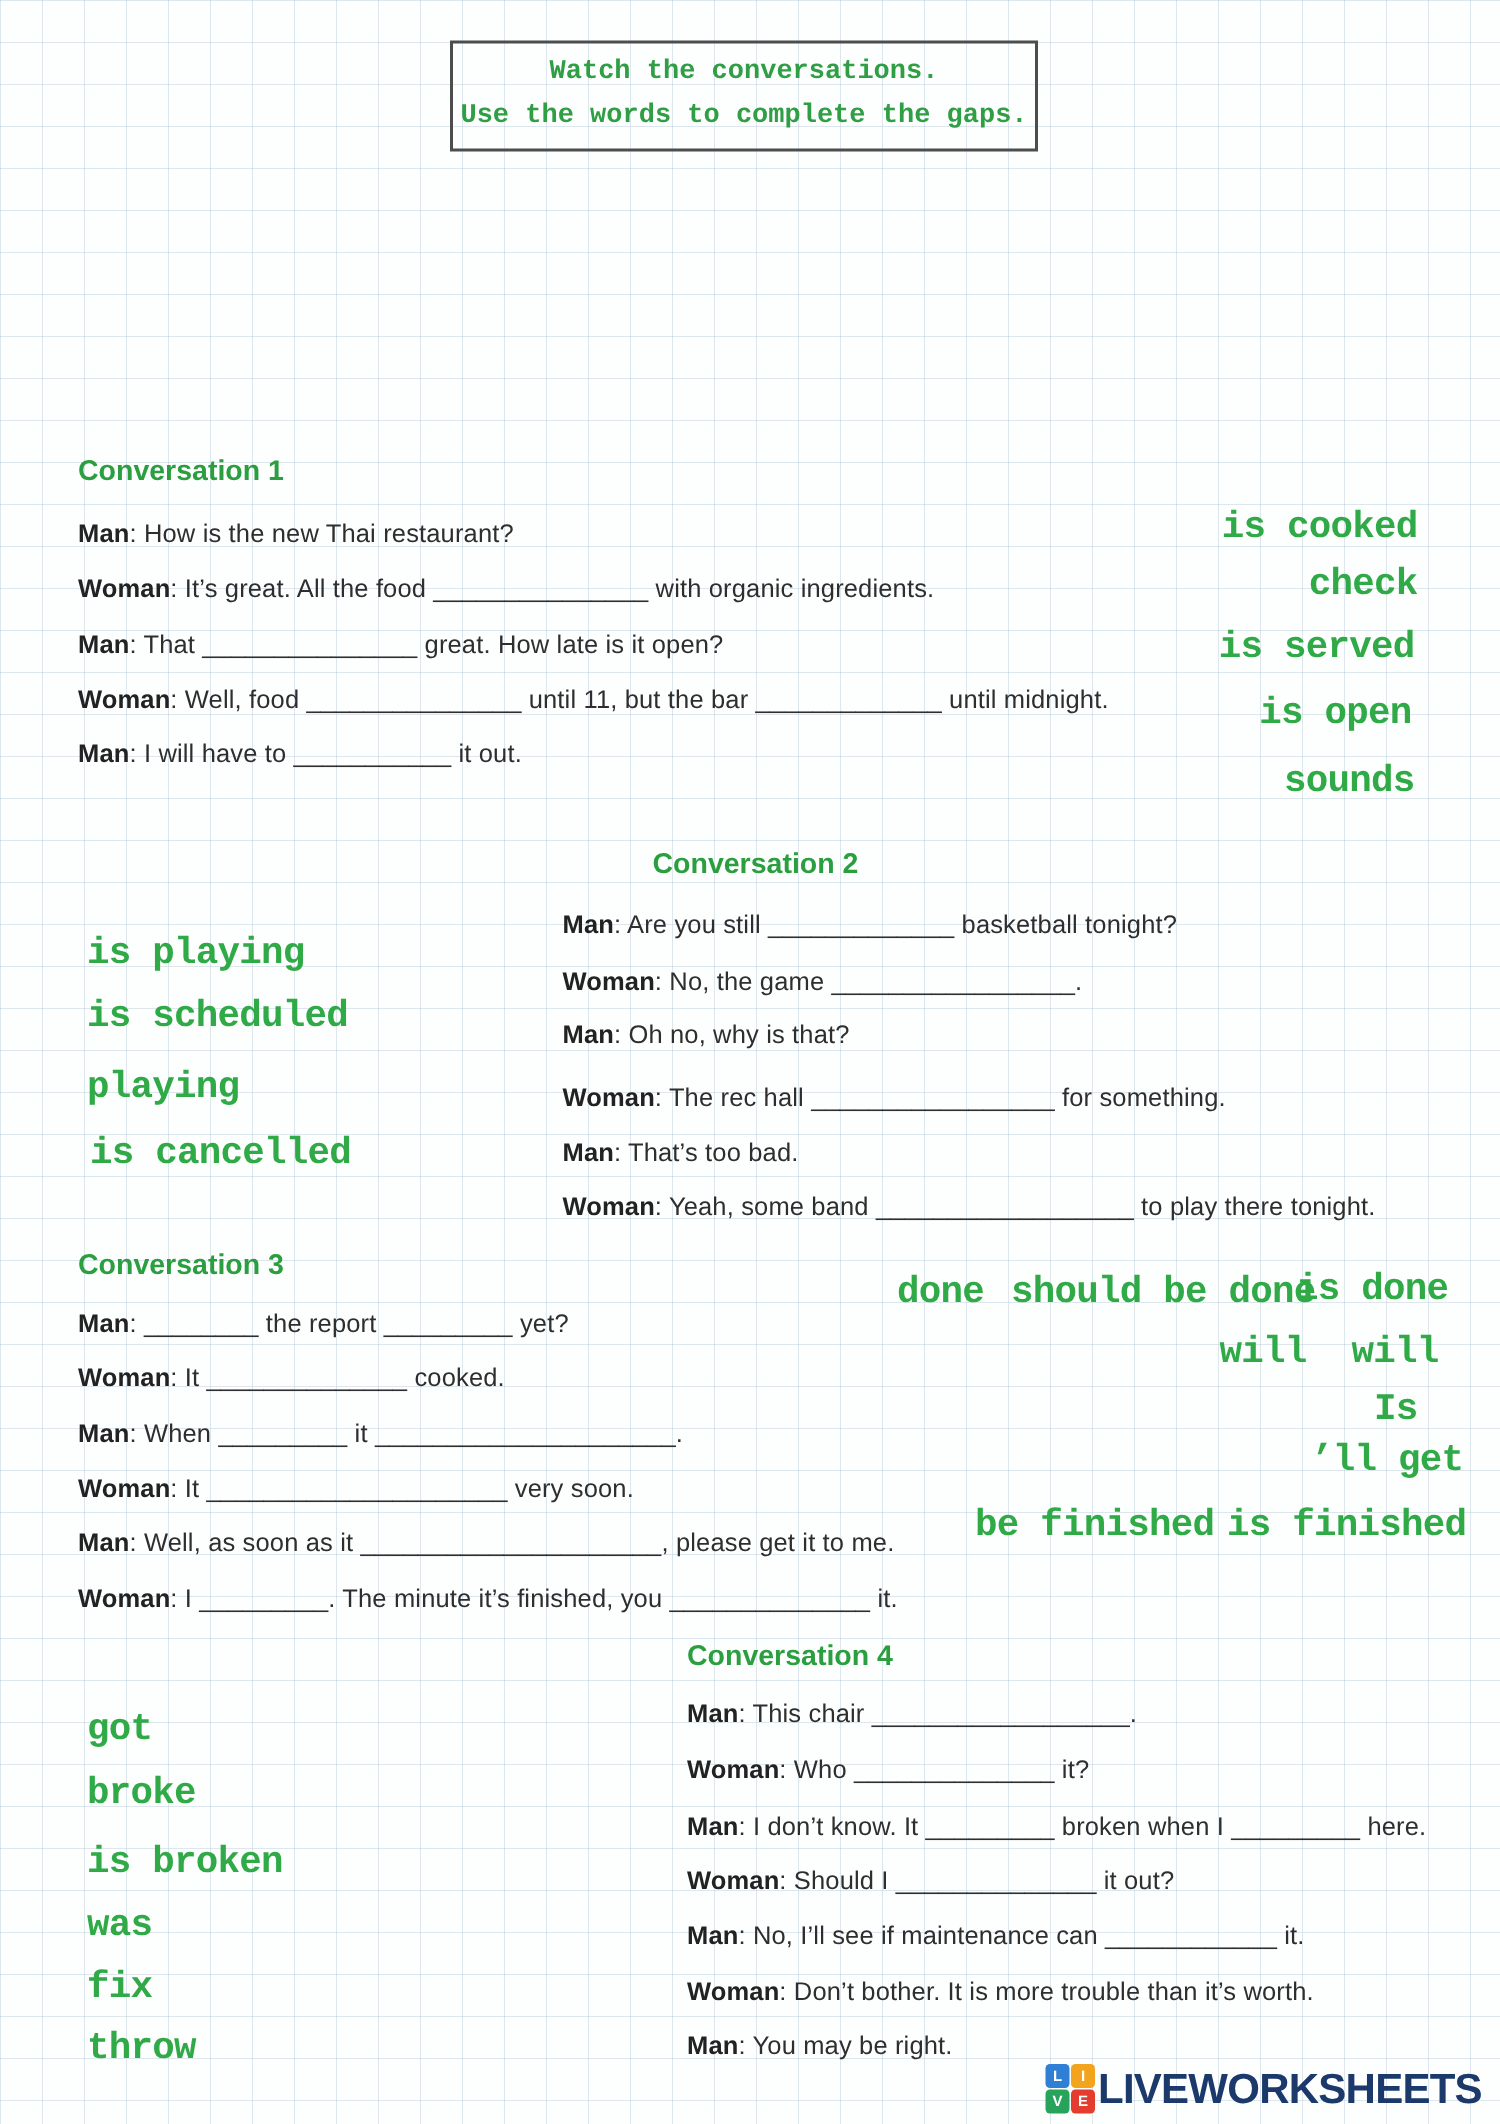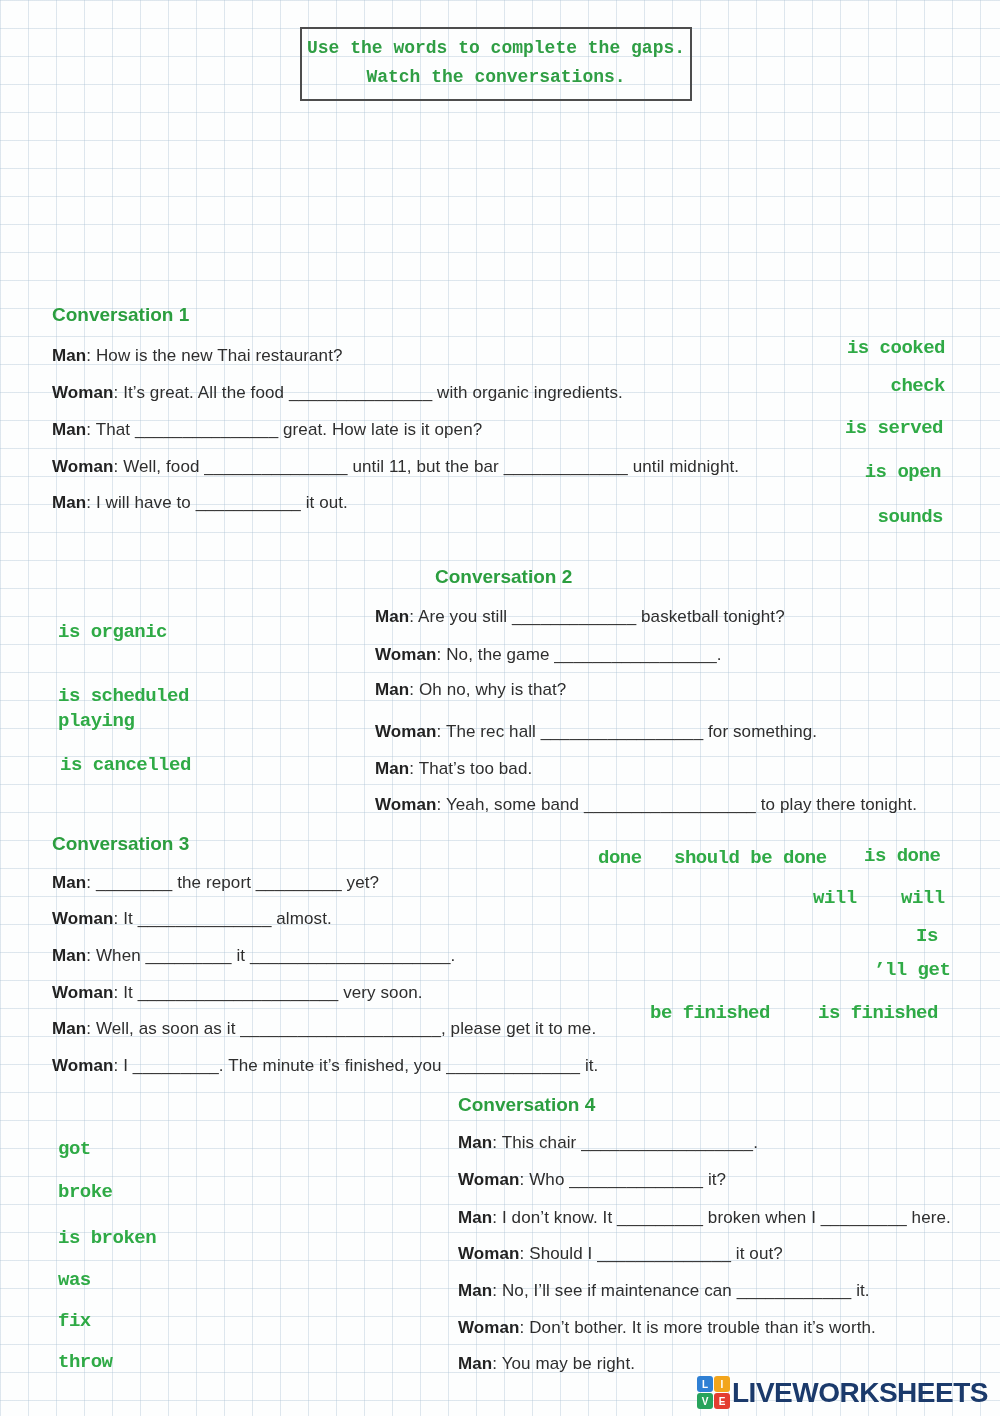--- a/index.html
+++ b/index.html
@@ -44,21 +44,21 @@
     font-size: 17px;
     color: #2e2e2e;
     white-space: nowrap;
     letter-spacing: 0.1px;
   }
   .dl .spk { font-weight: bold; color: #222; }
   .bw {
     position: absolute;
     font-family: "Liberation Mono", monospace;
     font-weight: bold;
-    font-size: 19px;
+    font-size: 25px;
     color: #2faa46;
     white-space: nowrap;
     letter-spacing: -0.5px;
   }
   .logo {
     position: absolute;
     left: 697px; top: 1376px;
     display: flex;
     align-items: center;
     gap: 2px;
@@ -91,22 +91,22 @@
     letter-spacing: -0.5px;
     white-space: nowrap;
   }
 </style>
 </head>
 <body>
 
 <div class="page">
 
   <div class="instructions-box">
+    <div class="iline">Watch the conversations.</div>
     <div class="iline">Use the words to complete the gaps.</div>
-    <div class="iline">Watch the conversations.</div>
   </div>
 
   <div class="ctitle" style="left:52px;top:304px">Conversation 1</div>
   <div class="dl" style="left:52px;top:346px"><b class="spk">Man</b><span>: How is the new Thai restaurant?</span></div>
   <div class="dl" style="left:52px;top:383px"><b class="spk">Woman</b><span>: It’s great. All the food _______________ with organic ingredients.</span></div>
   <div class="dl" style="left:52px;top:420px"><b class="spk">Man</b><span>: That _______________ great. How late is it open?</span></div>
   <div class="dl" style="left:52px;top:457px"><b class="spk">Woman</b><span>: Well, food _______________ until 11, but the bar _____________ until midnight.</span></div>
   <div class="dl" style="left:52px;top:493px"><b class="spk">Man</b><span>: I will have to ___________ it out.</span></div>
 
   <span class="bw" style="right:55px;top:337px">is cooked</span>
@@ -116,28 +116,28 @@
   <span class="bw" style="right:57px;top:506px">sounds</span>
 
   <div class="ctitle" style="left:435px;top:566px">Conversation 2</div>
   <div class="dl" style="left:375px;top:607px"><b class="spk">Man</b><span>: Are you still _____________ basketball tonight?</span></div>
   <div class="dl" style="left:375px;top:645px"><b class="spk">Woman</b><span>: No, the game _________________.</span></div>
   <div class="dl" style="left:375px;top:680px"><b class="spk">Man</b><span>: Oh no, why is that?</span></div>
   <div class="dl" style="left:375px;top:722px"><b class="spk">Woman</b><span>: The rec hall _________________ for something.</span></div>
   <div class="dl" style="left:375px;top:759px"><b class="spk">Man</b><span>: That’s too bad.</span></div>
   <div class="dl" style="left:375px;top:795px"><b class="spk">Woman</b><span>: Yeah, some band __________________ to play there tonight.</span></div>
 
-  <span class="bw" style="left:58px;top:621px">is organic</span>
-  <span class="bw" style="left:58px;top:685px">is scheduled</span>
+  <span class="bw" style="left:58px;top:621px">is playing</span>
+  <span class="bw" style="left:58px;top:663px">is scheduled</span>
   <span class="bw" style="left:58px;top:710px">playing</span>
   <span class="bw" style="left:60px;top:754px">is cancelled</span>
 
   <div class="ctitle" style="left:52px;top:833px">Conversation 3</div>
   <div class="dl" style="left:52px;top:873px"><b class="spk">Man</b><span>: ________ the report _________ yet?</span></div>
-  <div class="dl" style="left:52px;top:909px"><b class="spk">Woman</b><span>: It ______________ almost.</span></div>
+  <div class="dl" style="left:52px;top:909px"><b class="spk">Woman</b><span>: It ______________ cooked.</span></div>
   <div class="dl" style="left:52px;top:946px"><b class="spk">Man</b><span>: When _________ it _____________________.</span></div>
   <div class="dl" style="left:52px;top:983px"><b class="spk">Woman</b><span>: It _____________________ very soon.</span></div>
   <div class="dl" style="left:52px;top:1056px"><b class="spk">Woman</b><span>: I _________. The minute it’s finished, you ______________ it.</span></div>
   <div class="dl" style="left:52px;top:1019px"><b class="spk">Man</b><span>: Well, as soon as it _____________________, please get it to me.</span></div>
 
   <span class="bw" style="left:598px;top:847px">done</span>
   <span class="bw" style="left:674px;top:847px">should be done</span>
   <span class="bw" style="left:864px;top:845px">is done</span>
   <span class="bw" style="left:813px;top:887px">will</span>
   <span class="bw" style="left:901px;top:887px">will</span>

